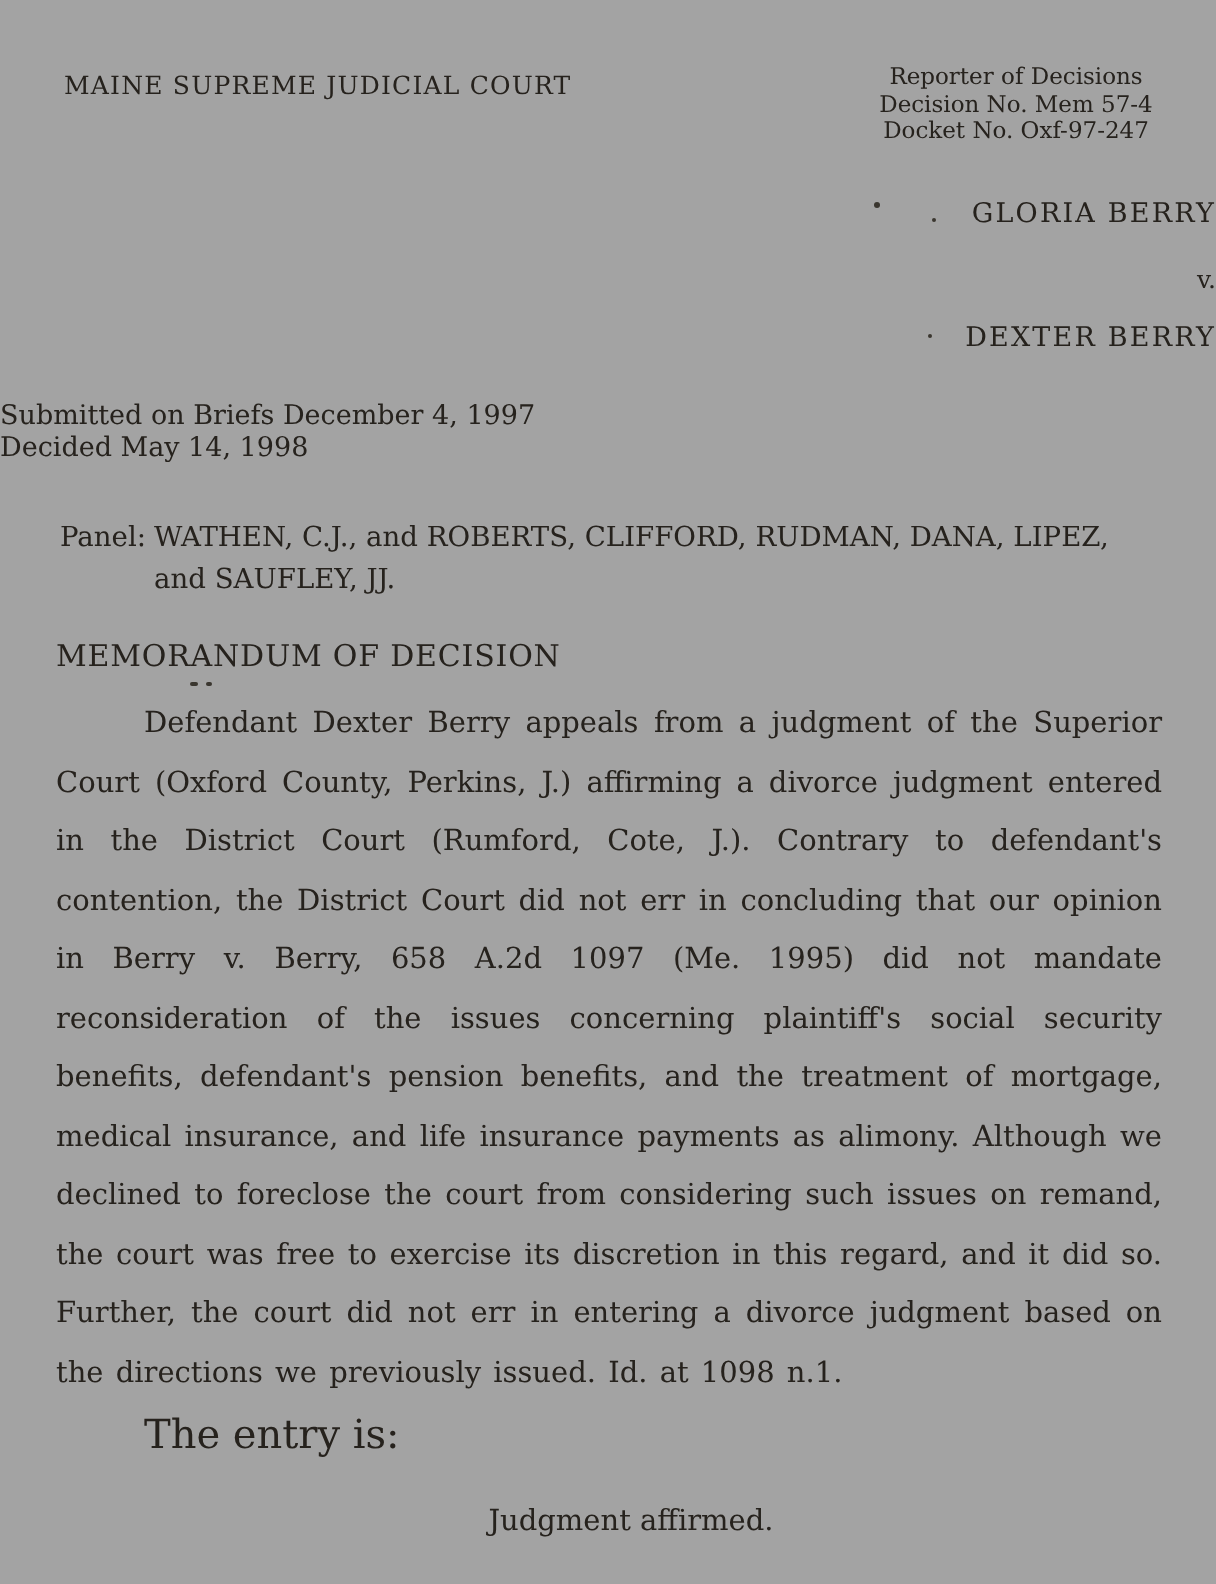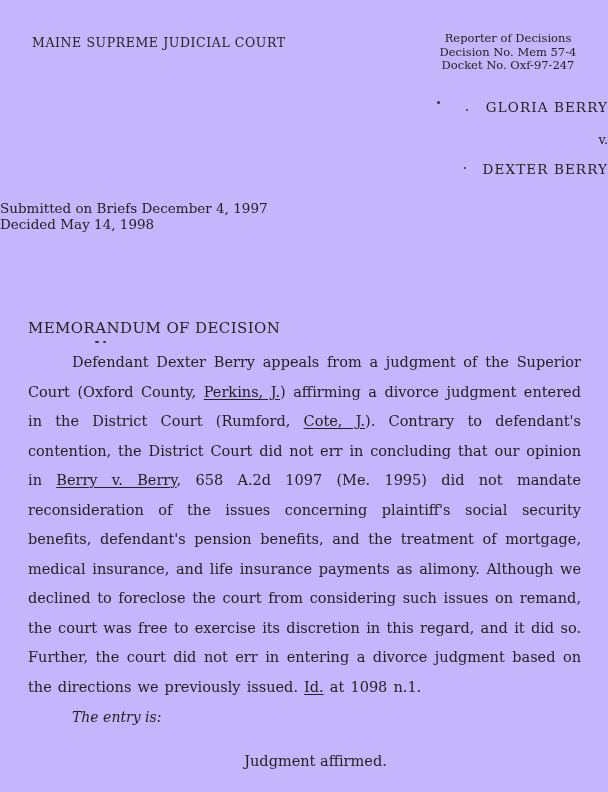--- a/index.html
+++ b/index.html
@@ -5,21 +5,21 @@
   * { margin: 0; padding: 0; box-sizing: border-box; }
   html, body { width: 608px; height: 792px; }
   body {
     font-family: "DejaVu Serif", "Liberation Serif", serif;
     background: #ffffff;
   }
   .page {
     position: relative;
     width: 608px;
     height: 792px;
-    background: #c4b5fd;
+    background: #a3a3a3;
     color: #26221d;
     overflow: hidden;
   }
 
   
   .header {
     position: absolute;
     top: 32px; left: 32px; right: 24px;
     display: flex;
     justify-content: space-between;
@@ -83,30 +83,28 @@
   }
   .body-par {
     margin-top: 11px;
     font-size: 14.5px;
     line-height: 29.5px;
     text-align: justify;
     text-indent: 44px;
     word-spacing: 1.5px;
   }
   .body-par .u, .u {
-    text-decoration: underline;
     text-underline-offset: 2px;
     text-decoration-thickness: 1px;
   }
   .entry-lead {
     margin-top: 1px;
-    font-size: 14px;
+    font-size: 20px;
     line-height: 29.5px;
     text-indent: 44px;
-    font-style: italic;
   }
   .entry {
     margin-top: 14px;
     font-size: 14.5px;
     line-height: 29.5px;
     text-align: center;
     padding-left: 22px;
   }
 
   
@@ -139,20 +137,27 @@
     <div class="party-name">GLORIA BERRY</div>
     <div class="versus">v.</div>
     <div class="party-name">DEXTER BERRY</div>
   </div>
 
   <div class="dates">
     <div>Submitted on Briefs December 4, 1997</div>
     <div>Decided May 14, 1998</div>
   </div>
 
+  <div class="panel">
+    <div class="panel-label">Panel:</div>
+    <div class="panel-justices">
+      <div>WATHEN, C.J., and ROBERTS, CLIFFORD, RUDMAN, DANA, LIPEZ,</div>
+      <div>and SAUFLEY, JJ.</div>
+    </div>
+  </div>
 
   <div class="content">
     <div class="memo-heading">MEMORANDUM OF DECISION</div>
     <p class="body-par"><span>Defendant Dexter Berry appeals from a judgment of the Superior Court (Oxford County, </span><span class="u">Perkins, J.</span><span>) affirming a divorce judgment entered in the District Court (Rumford, </span><span class="u">Cote, J.</span><span>). Contrary to defendant's contention, the District Court did not err in concluding that our opinion in </span><span class="u">Berry v. Berry</span><span>, 658 A.2d 1097 (Me. 1995) did not mandate reconsideration of the issues concerning plaintiff's social security benefits, defendant's pension benefits, and the treatment of mortgage, medical insurance, and life insurance payments as alimony. Although we declined to foreclose the court from considering such issues on remand, the court was free to exercise its discretion in this regard, and it did so. Further, the court did not err in entering a divorce judgment based on the directions we previously issued. </span><span class="u">Id.</span><span> at 1098 n.1.</span></p>
     <div class="entry-lead">The entry is:</div>
     <div class="entry">Judgment affirmed.</div>
   </div>
 
   <div class="speck s1"></div>
   <div class="speck s2"></div>

